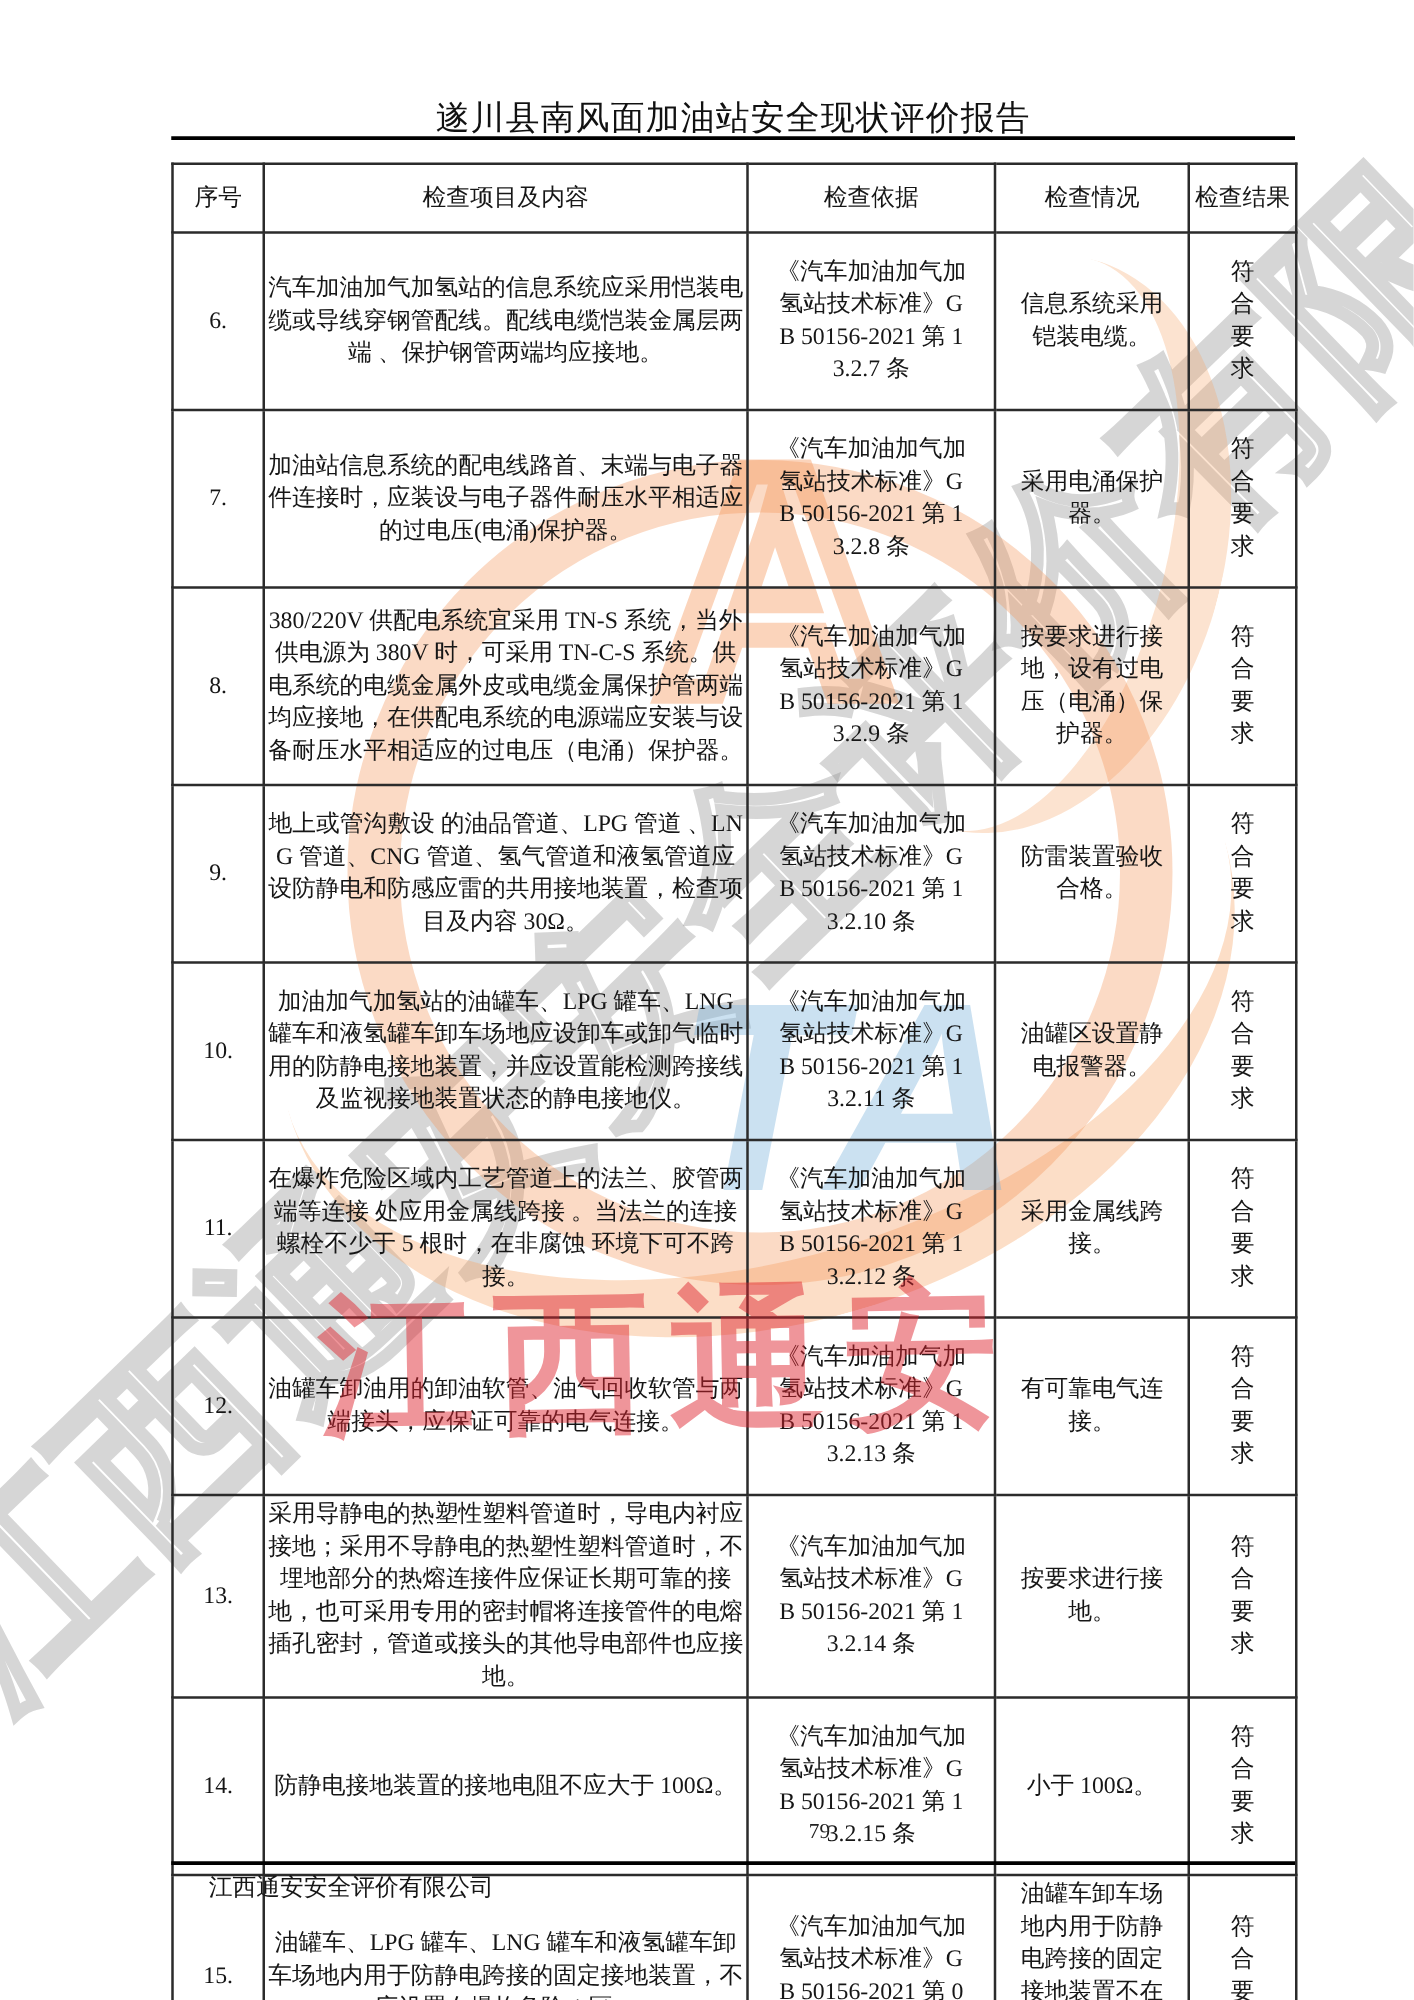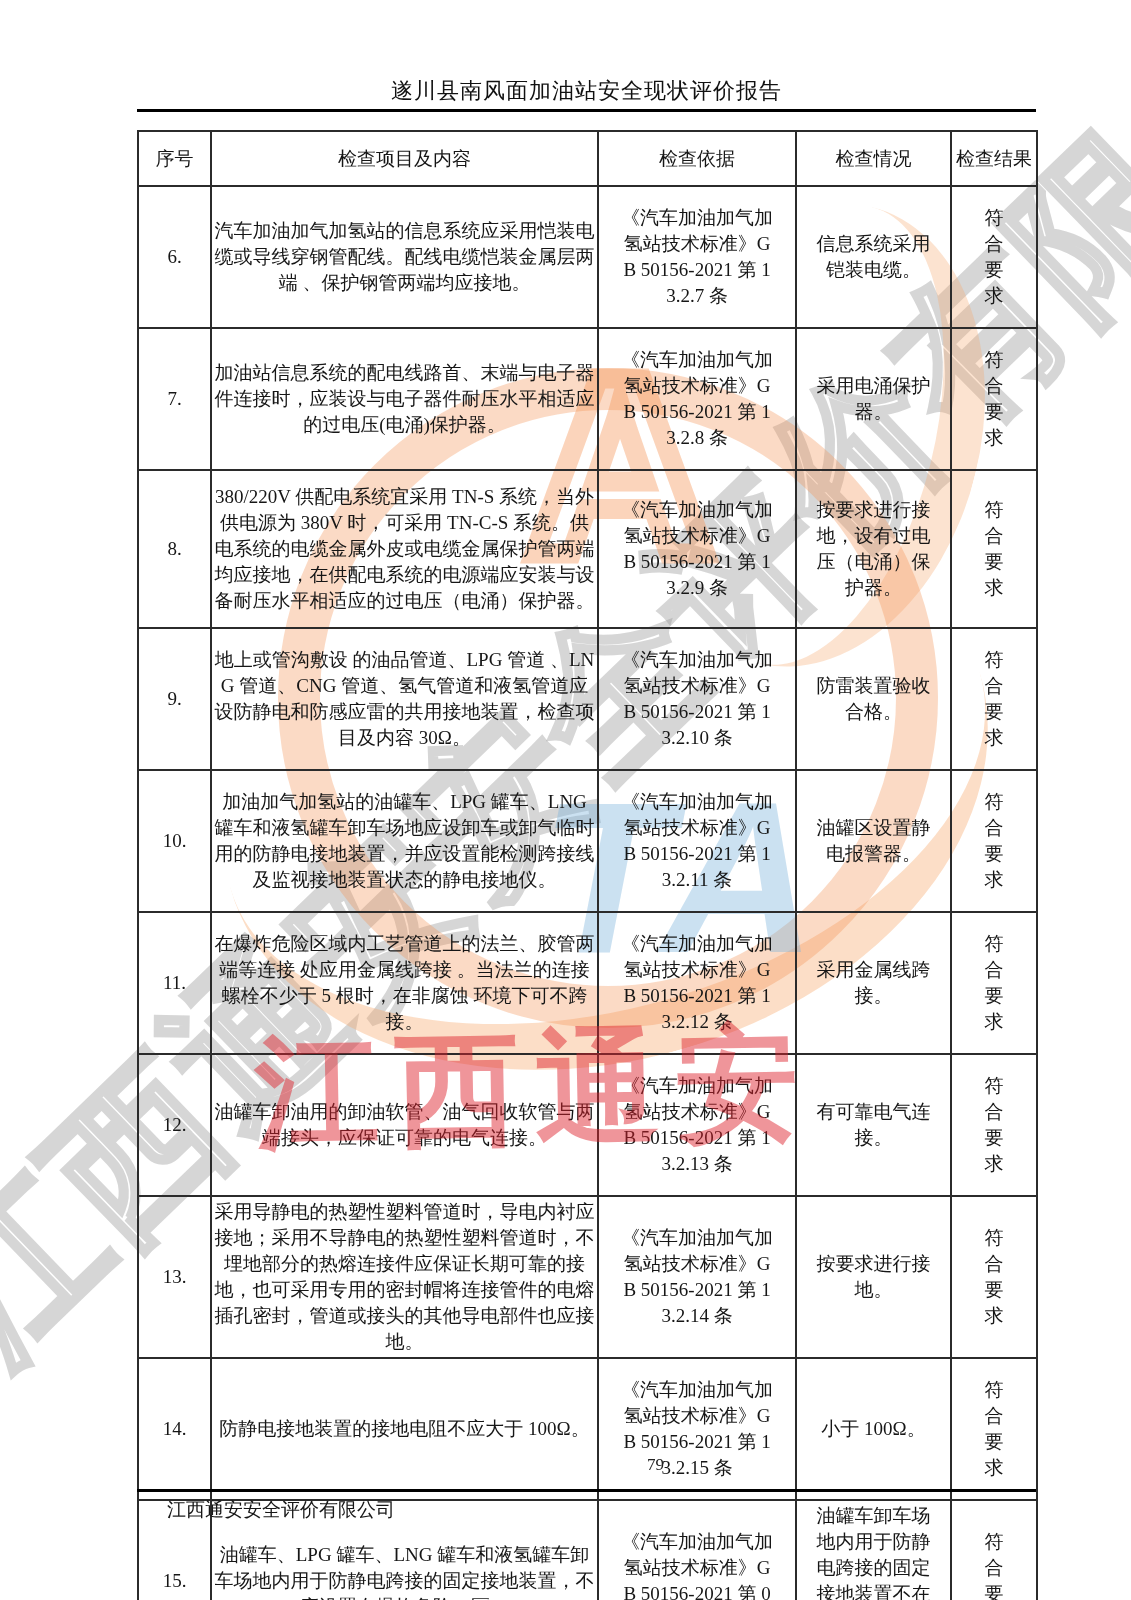--- a/index.html
+++ b/index.html
@@ -32,21 +32,21 @@
 
   
   #wm-front { position:absolute; inset:0; z-index:3; pointer-events:none;text-decoration:underline; }
   .wm-red { position:absolute; left:255px; top:1028px;
     font-size:124px; font-weight:bold; letter-spacing:16px; line-height:1;
     color:rgba(221,34,44,0.48); transform:rotate(-1deg); }
 
   
   #content { position:relative; z-index:1; }
   .doc-title { position:absolute; left:137px; top:76px; width:899px;
-    text-align:center; font-size:22px; letter-spacing:1px; color:#111; }
+    text-align:center; font-size:27px; letter-spacing:1px; color:#111; }
   .title-rule { position:absolute; left:137px; top:109px; width:899px; height:3px; background:#000; }
 
   table.check { position:absolute; left:137px; top:130px; width:899px;
     border-collapse:collapse; table-layout:fixed;border-radius:14px; }
   table.check th, table.check td {
     border:2px solid #2b2b2b; text-align:center; vertical-align:middle;
     font-size:19px; line-height:26px; font-weight:normal; color:#161616;
     word-break:break-all; overflow:hidden;
   }
   col.c1 { width:73px; } col.c2 { width:387px; } col.c3 { width:198px; }

